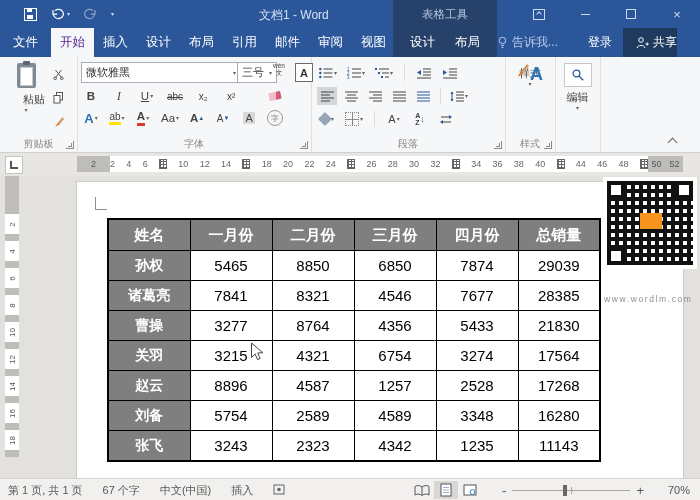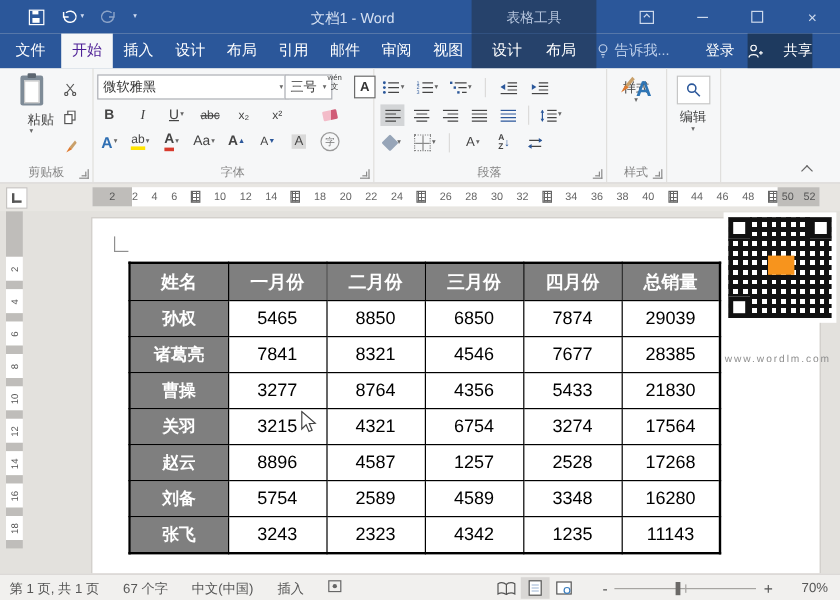--- a/index.html
+++ b/index.html
@@ -31,21 +31,21 @@
   .tab,.file-tab{display:flex;align-items:center;padding:0 9px;white-space:nowrap;}
   .file-tab{padding:0 13px;}
   .tab.active{background:#f6f7f8;color:#4c1d95;}
   .ctx-wrap{position:absolute;left:393px;top:0;width:104px;height:29px;background:#26426b;
             display:flex;align-items:center;justify-content:center;gap:20px;}
   .ctx-tab{color:#fff;font-size:12.5px;}
   .tellme{position:absolute;left:498px;top:0;height:29px;display:flex;align-items:center;gap:5px;
           color:#b9cce8;font-size:12px;}
   .signin{position:absolute;left:588px;top:0;height:29px;display:flex;align-items:center;color:#fff;font-size:12px;}
   .share{position:absolute;left:623px;top:0;width:54px;height:29px;background:#1e3a5f;
-         display:flex;align-items:center;justify-content:space-between;gap:4px;color:#fff;font-size:12px;}
+         display:flex;align-items:center;justify-content:flex-end;gap:4px;color:#fff;font-size:12px;}
   
   .ribbon{position:absolute;left:0;top:57px;width:700px;height:95px;background:#f6f7f8;
           border-bottom:1px solid #d2d0ce;font-size:11px;color:#444;}
   .grp{position:absolute;top:0;height:95px;border-right:1px solid #e0dfdd;}
   .grp-label{position:absolute;bottom:1px;left:0;right:0;text-align:center;font-size:10px;color:#868686;}
   .lnch{position:absolute;right:3px;bottom:3px;width:7px;height:7px;
         border-right:1px solid #8a8a8a;border-bottom:1px solid #8a8a8a;}
   .lnch::after{content:"";position:absolute;right:1px;bottom:1px;width:3px;height:3px;
         border-right:1px solid #8a8a8a;border-bottom:1px solid #8a8a8a;}
   .caret{font-size:6px;color:#666;line-height:1;}

